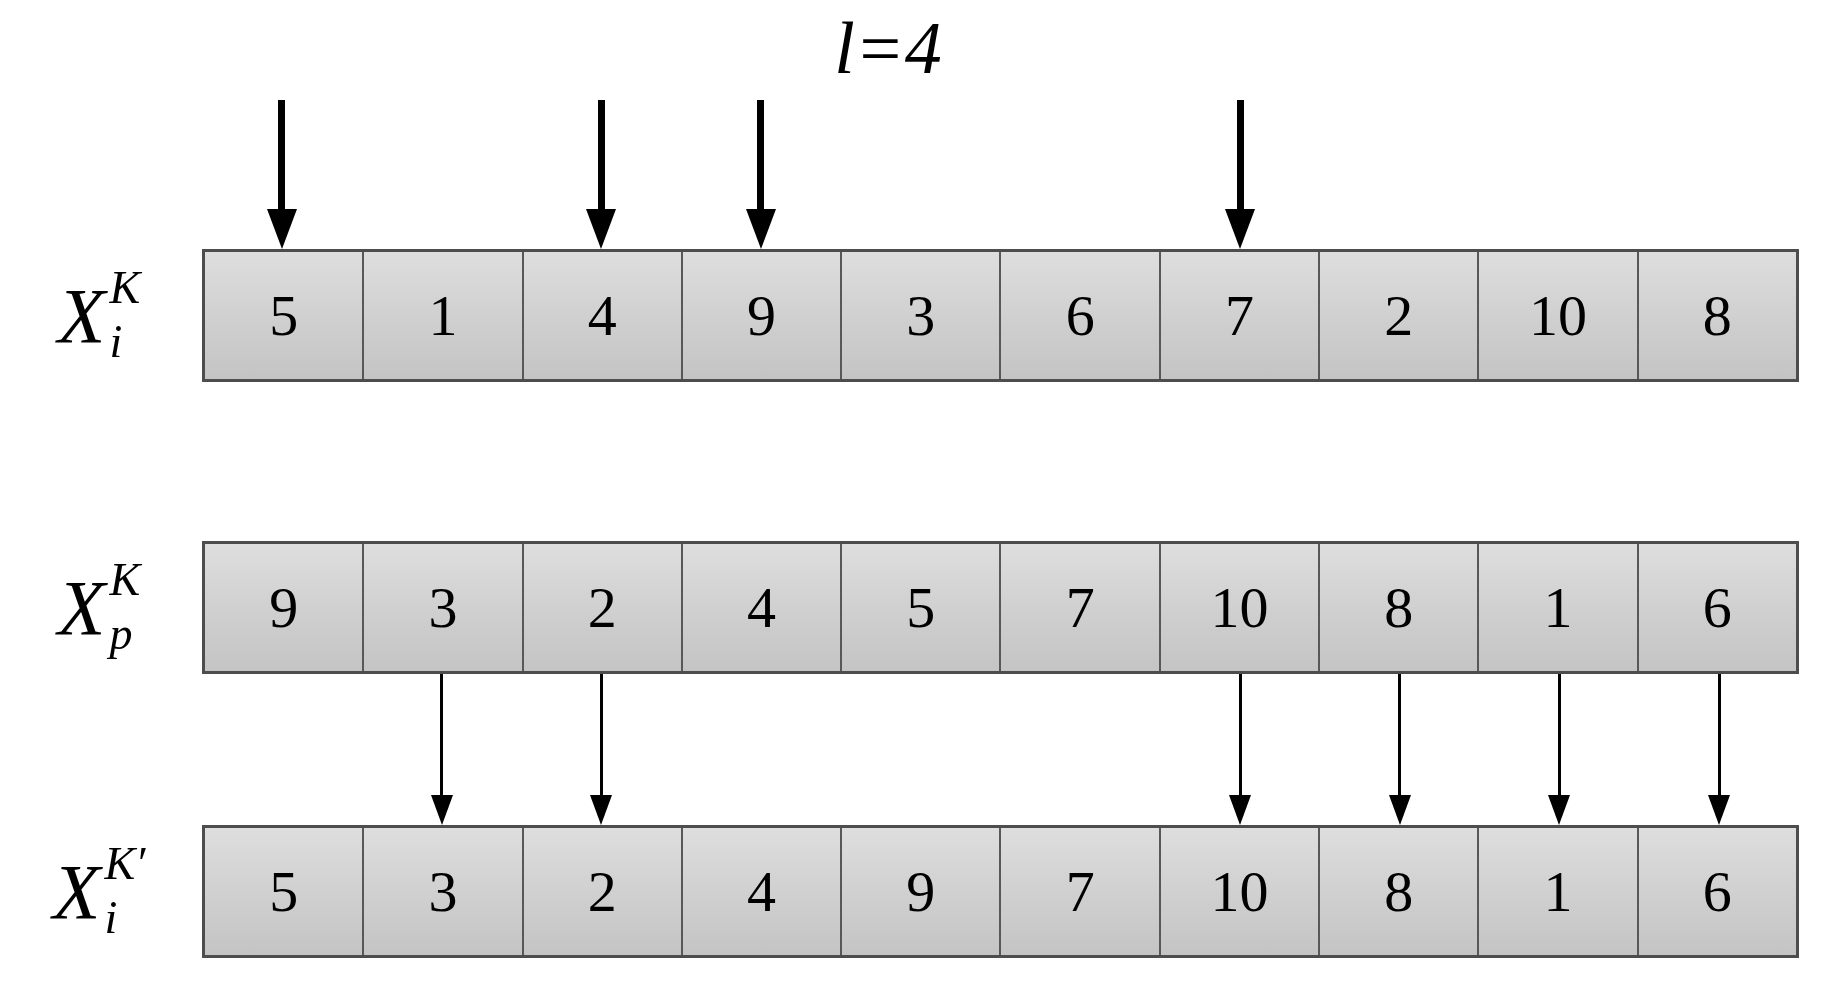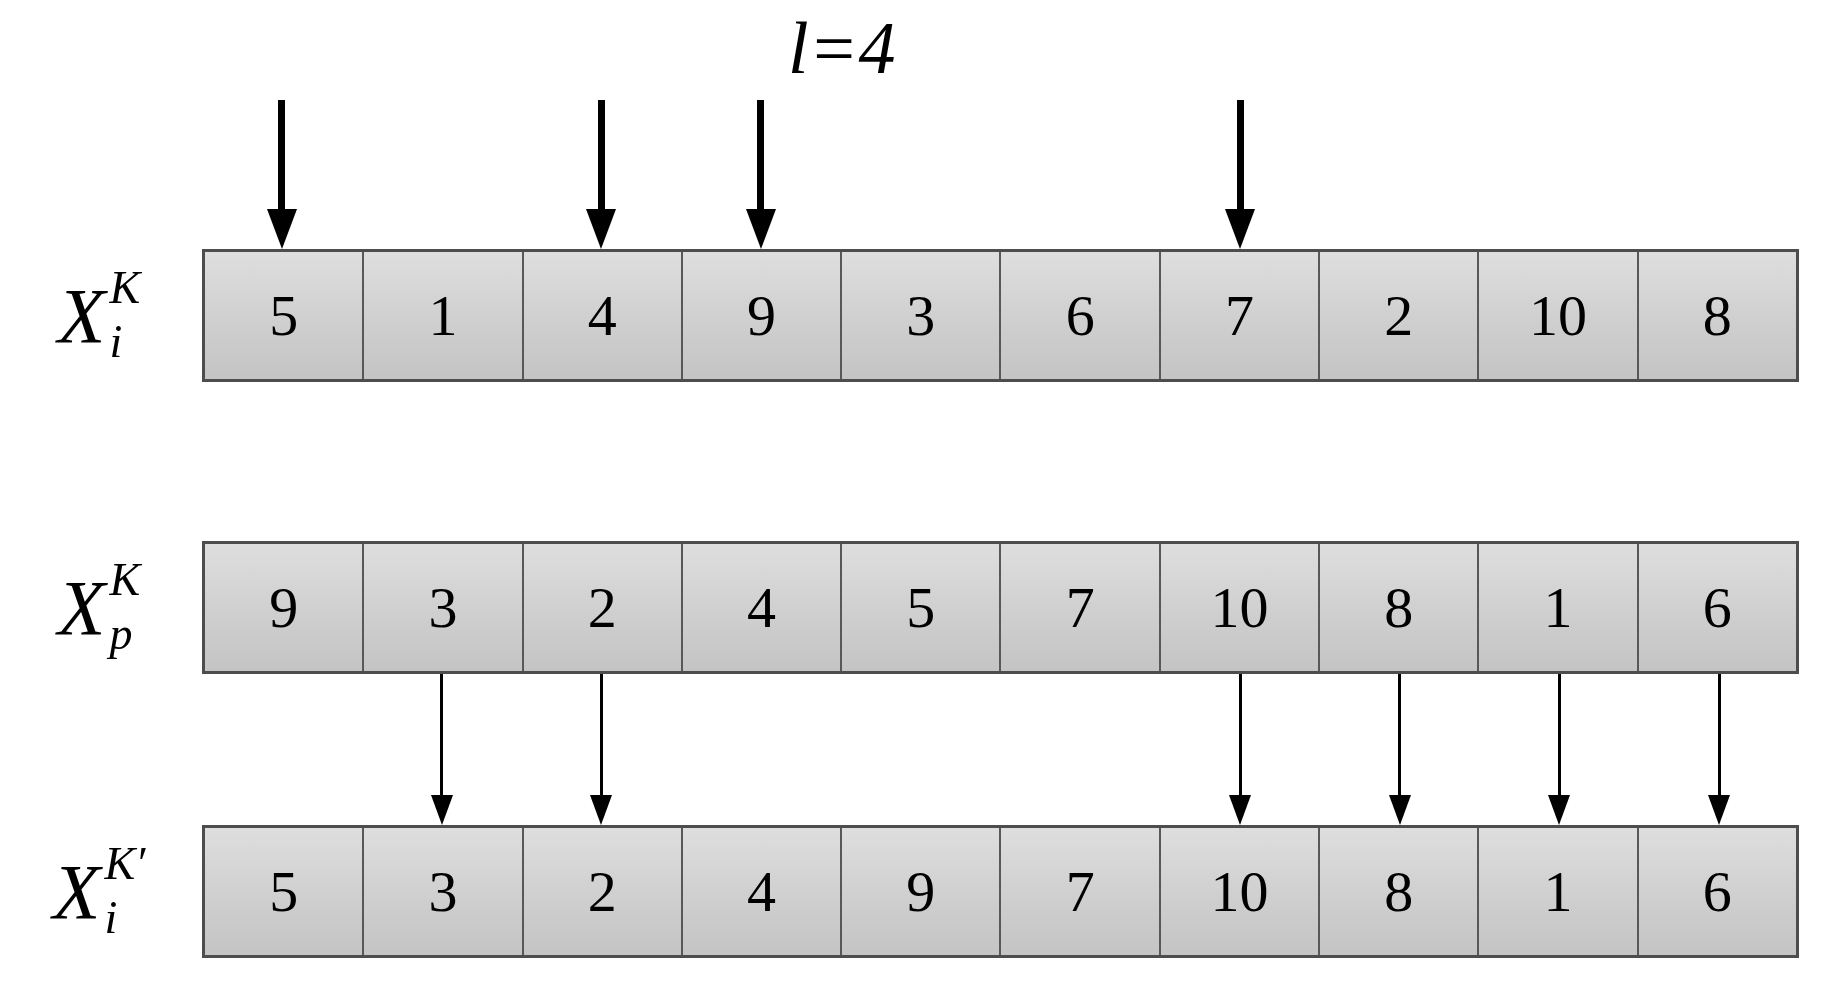--- a/index.html
+++ b/index.html
@@ -16,20 +16,21 @@
     color: #000000;
     overflow: hidden;
   }
 
   
   .figure-title {
     position: absolute;
     left: 788px;
     top: 10px;
     width: 200px;
+    text-align: center;
     font-size: 74px;
     font-style: italic;
     line-height: 1.05;
     color: #000000;
   }
 
   
   .array-row {
     position: absolute;
     left: 0;

